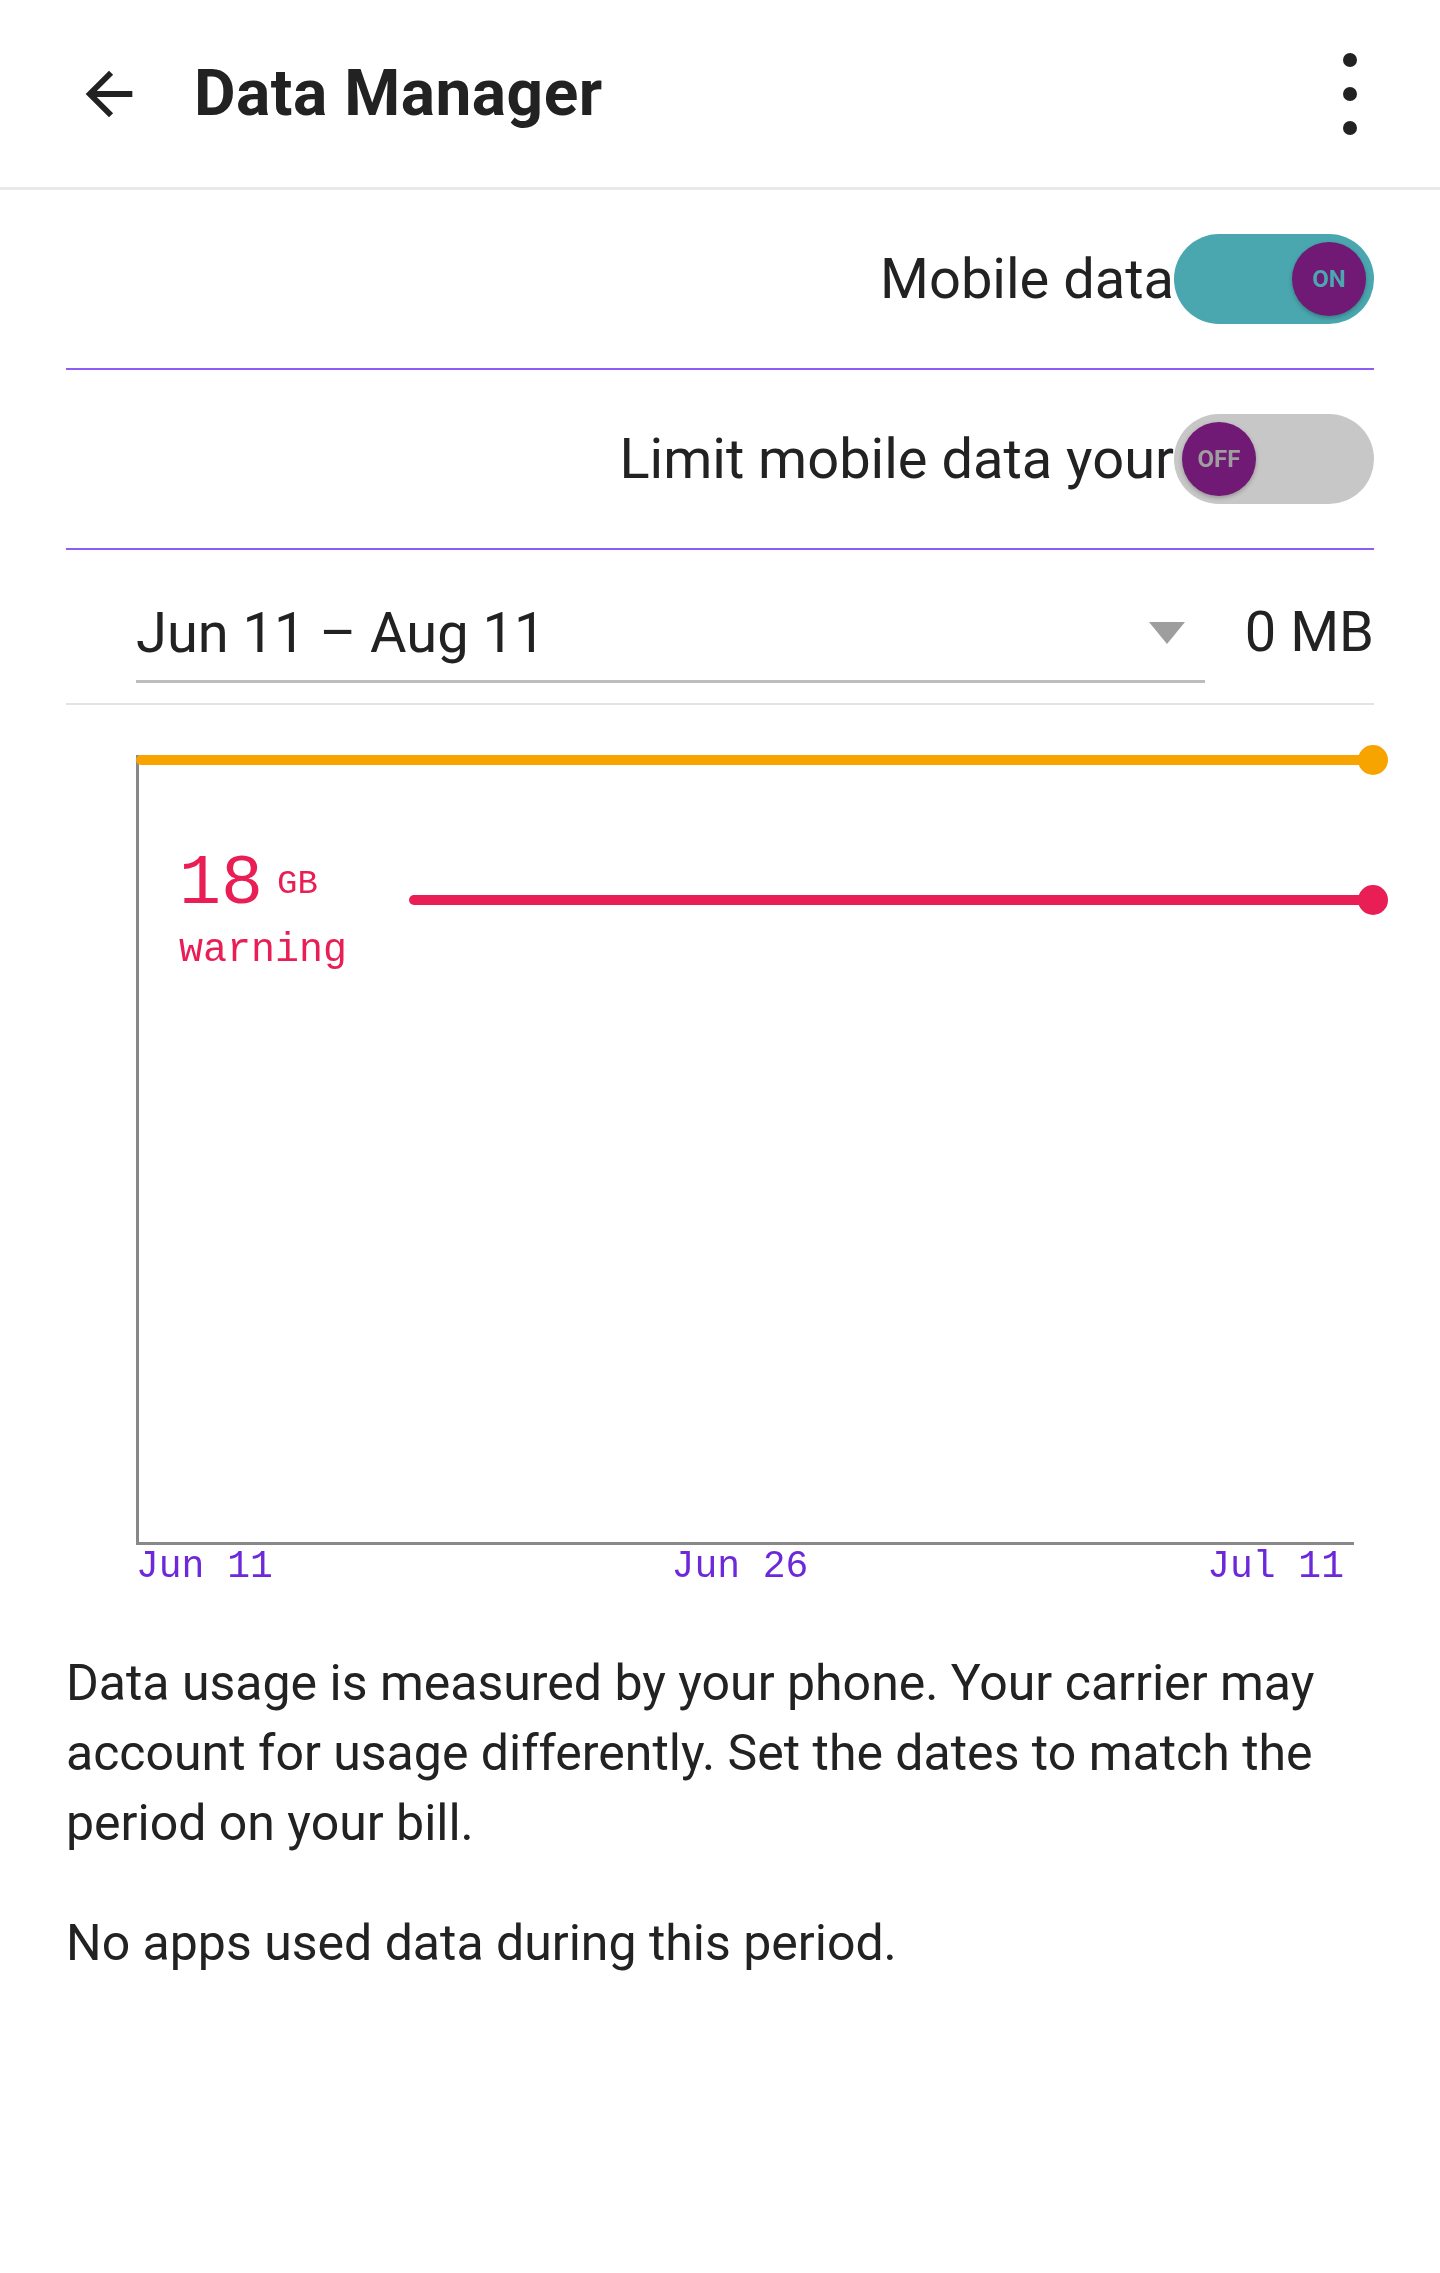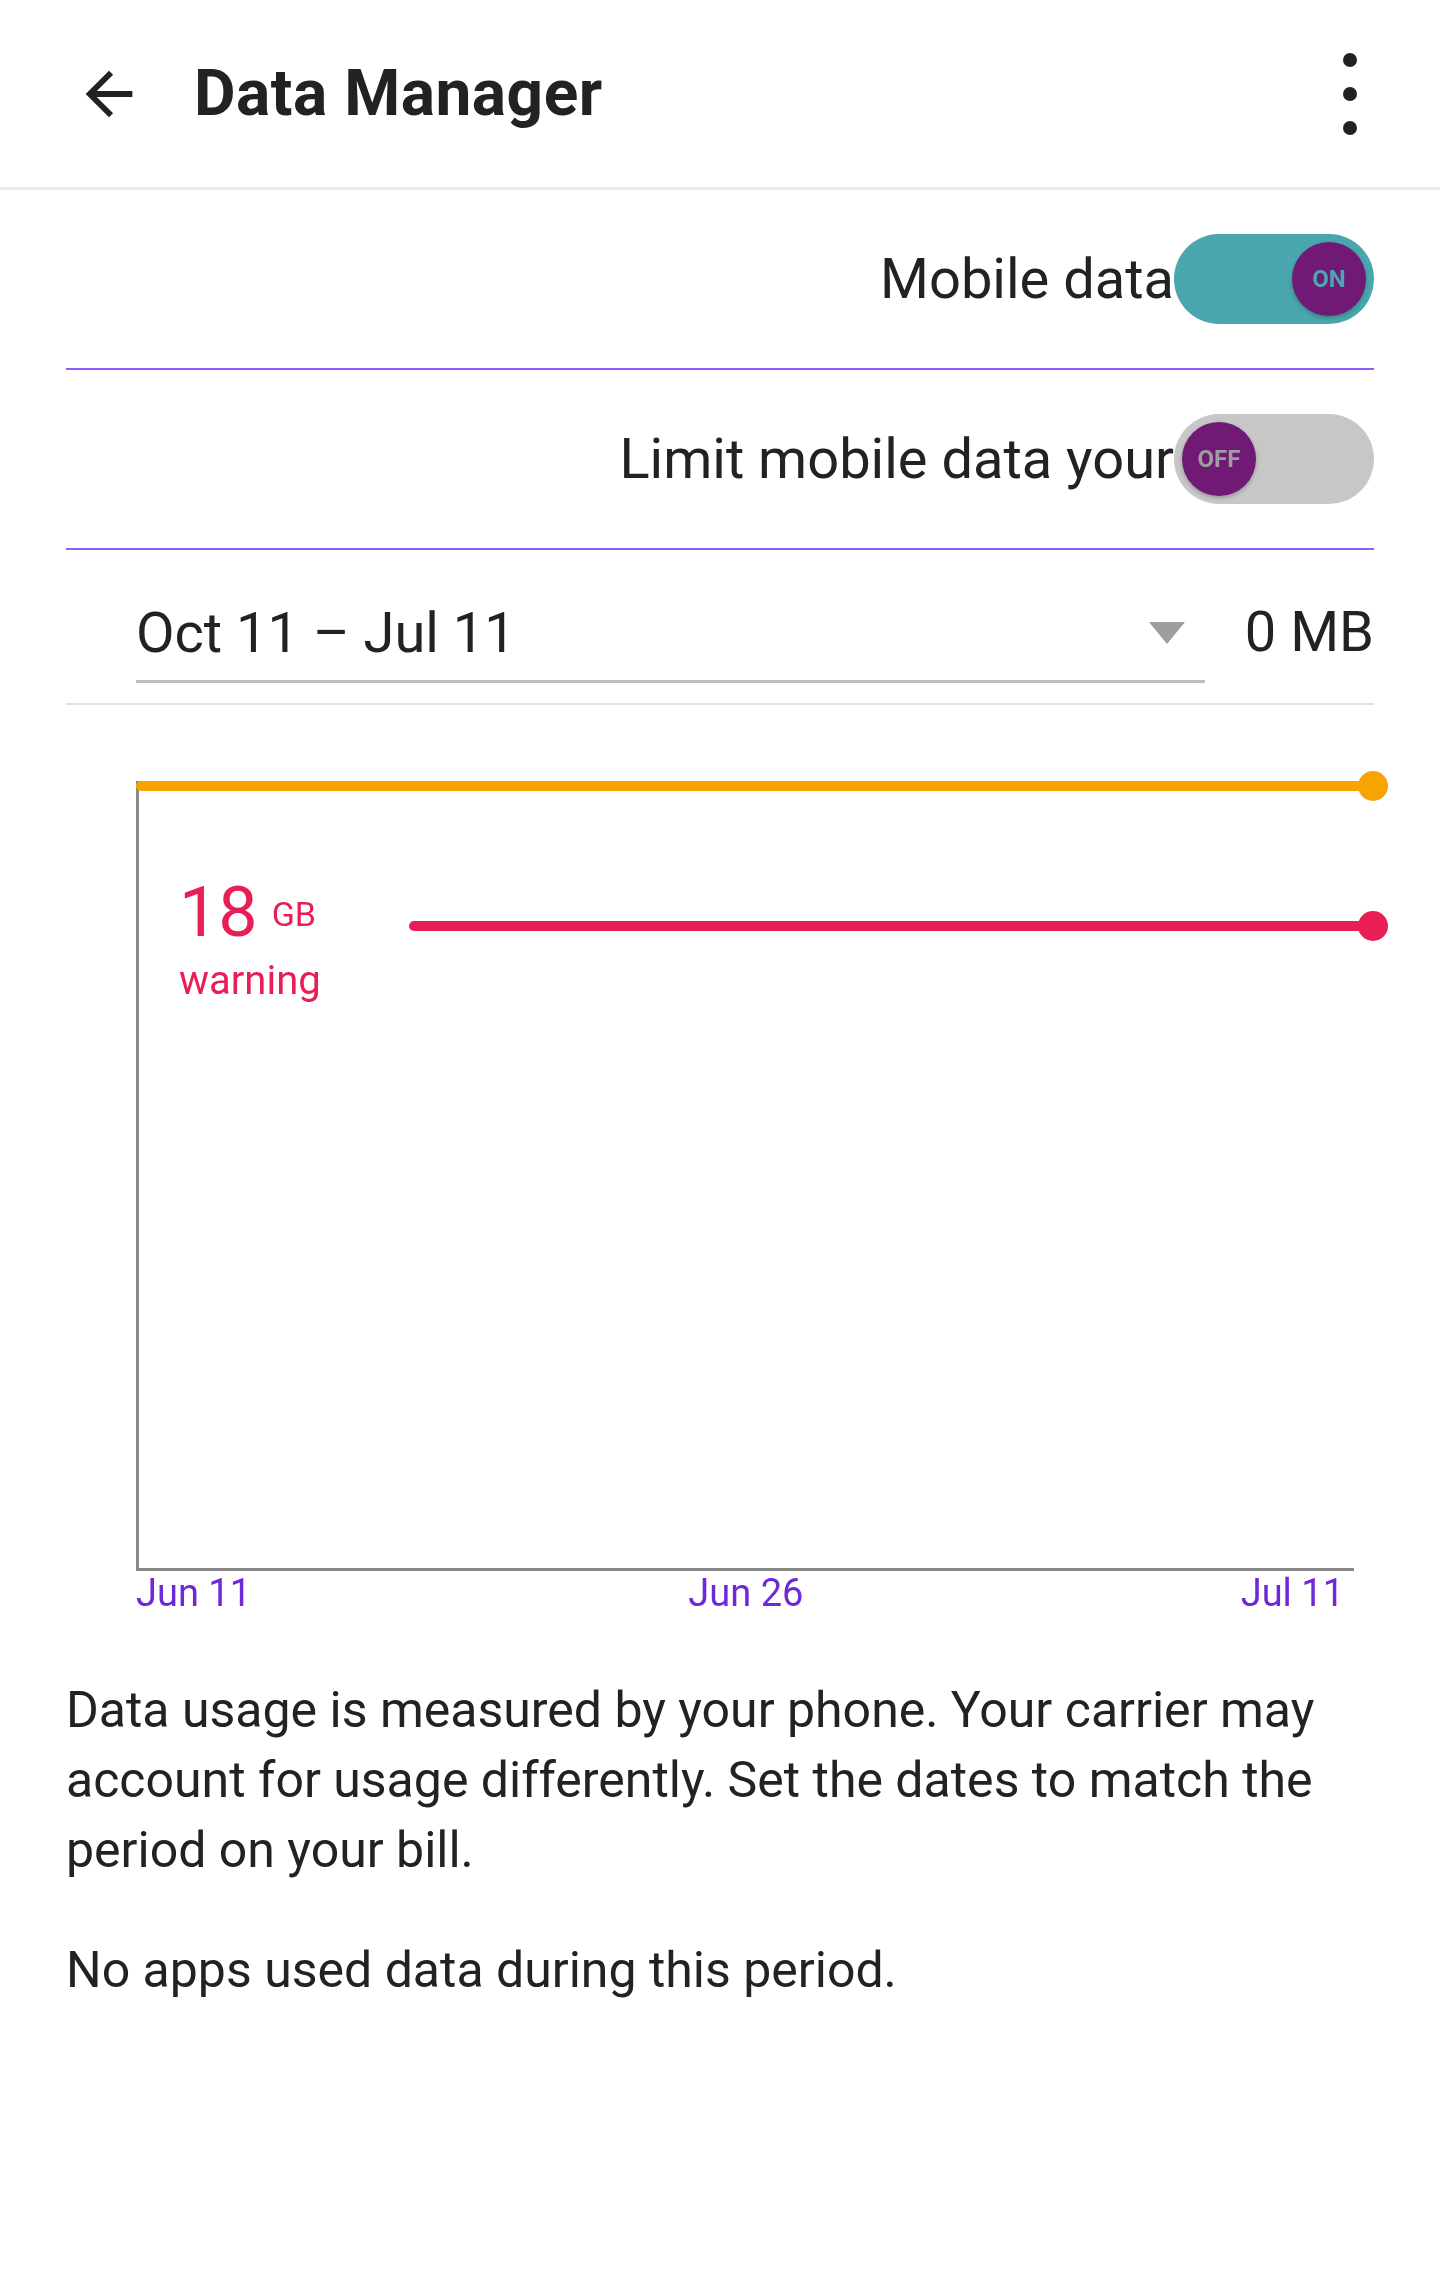--- a/index.html
+++ b/index.html
@@ -103,21 +103,21 @@
     border-top: 22px solid #9e9e9e;
     margin-right: 10px;
   }
   .period-value {
     font-size: 56px;
     margin-left: 40px;
     white-space: nowrap;
   }
 
   
-  .chart-wrap { padding-top: 76px; }
+  .chart-wrap { padding-top: 50px; font-family: Liberation Mono, monospace; }
   .chart {
     position: relative;
     height: 790px;
     margin-left: 70px;
     margin-right: 20px;
     border-left: 3px solid #888;
     border-bottom: 3px solid #888;
   }
   .limit-line {
     position: absolute;
@@ -210,21 +210,21 @@
 
   <div class="row">
     <div class="row-label">Limit mobile data your</div>
     <div class="toggle off">
       <div class="knob">OFF</div>
     </div>
   </div>
 
   <div class="period-row">
     <div class="period-select">
-      <span class="period-text">Oct 11 – Jul 11</span>
+      <span class="period-text">Jun 11 – Aug 11</span>
       <span class="chevron"></span>
     </div>
     <div class="period-value">0 MB</div>
   </div>
 
   <div class="chart-wrap">
     <div class="chart">
       <div class="limit-line"></div>
       <div class="warn-line"></div>
       <div class="warn-label">

